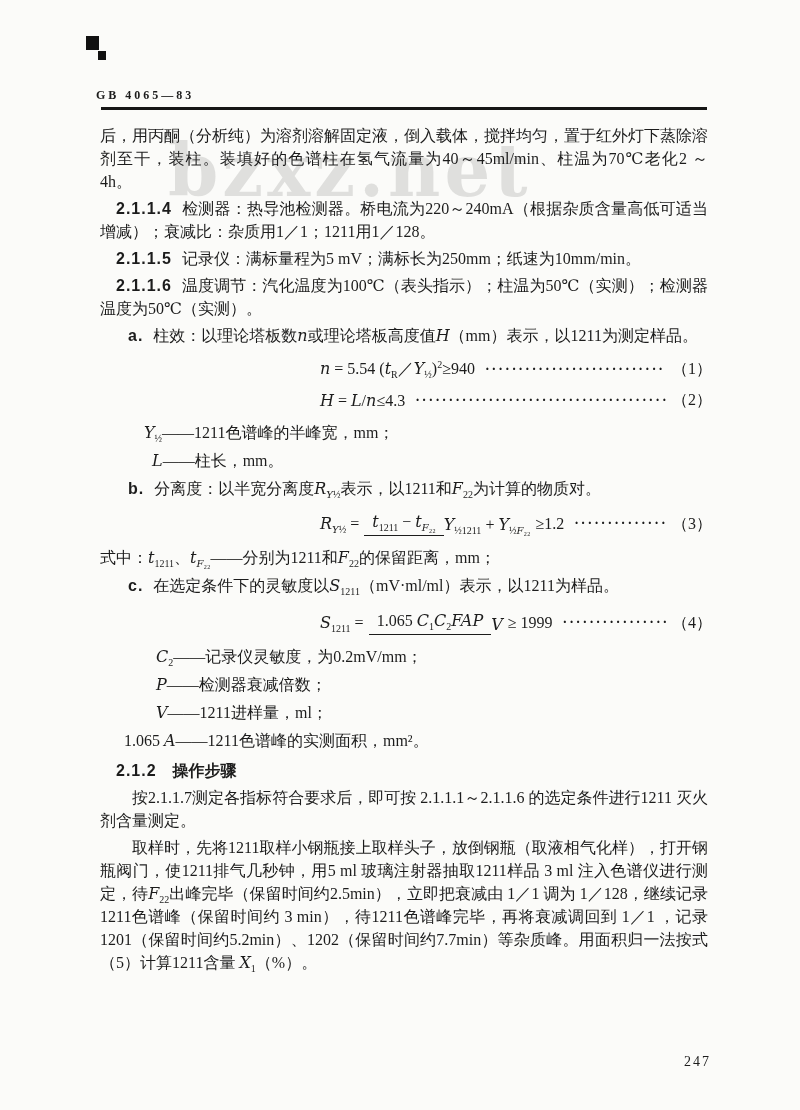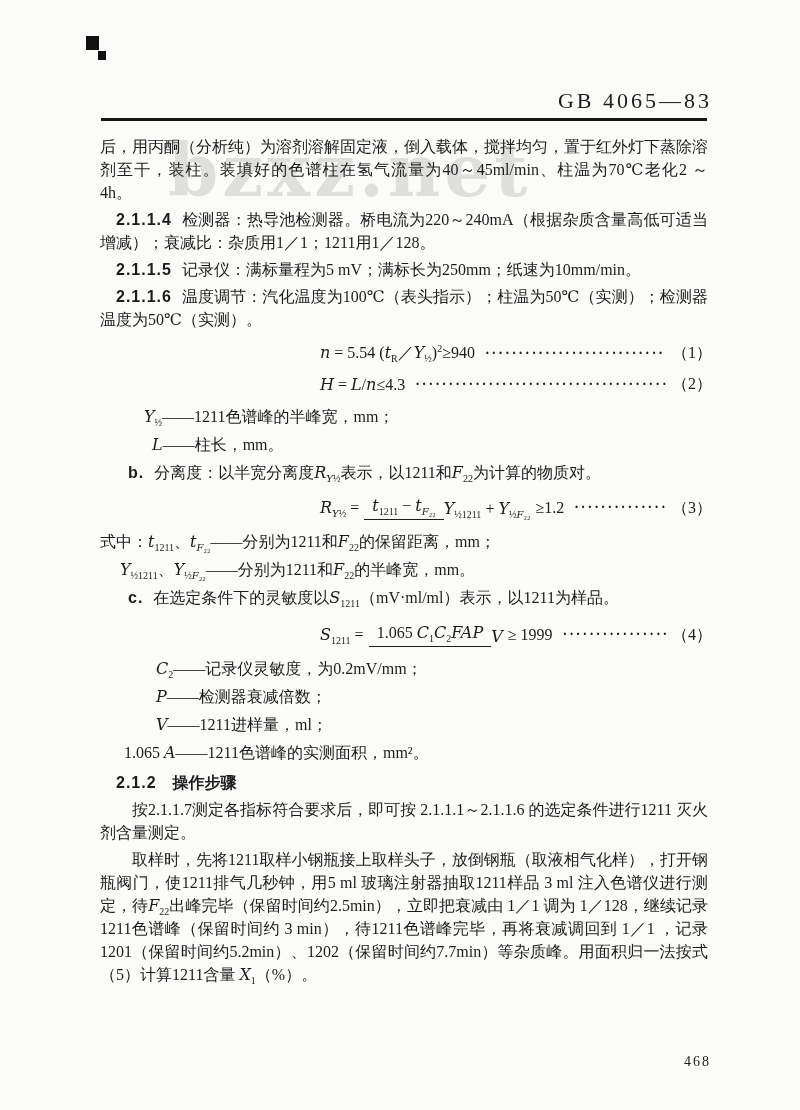--- a/index.html
+++ b/index.html
@@ -24,23 +24,23 @@
     user-select:none;
     text-align:right;
   }
   .scan-mark-1{position:absolute;left:86px;top:36px;width:13px;height:14px;background:#111;z-index:2;}
   .scan-mark-2{position:absolute;left:98px;top:51px;width:8px;height:9px;background:#111;z-index:2;}
   .page{
     position:relative;z-index:1;
     padding:88px 88px 0 96px;
   }
   .std-header{
-    text-align:right;
-    font-weight:normal;
-    font-size:22px;
+    text-align:left;
+    font-weight:bold;
+    font-size:12px;
     letter-spacing:3px;
     margin:0 0 4px 0;
   }
   .rule{
     height:3px;background:#161616;
     margin:4px 5px 14px 5px;
   }
   p,.sec,.def,.item{margin:4px;font-size:16px;line-height:23px;text-align:justify;}
   .sec{text-indent:16px;}
   .p-indent{text-indent:32px;}
@@ -93,20 +93,21 @@
 
   <p>后，用丙酮（分析纯）为溶剂溶解固定液，倒入载体，搅拌均匀，置于红外灯下蒸除溶剂至干，装柱。装填好的色谱柱在氢气流量为40～45ml/min、柱温为70℃老化2 ～ 4h。</p>
 
   <p class="sec"><b class="secnum">2.1.1.4</b><span>检测器：热导池检测器。桥电流为220～240mA（根据杂质含量高低可适当增减）；衰减比：杂质用1／1；1211用1／128。</span></p>
 
   <p class="sec"><b class="secnum">2.1.1.5</b><span>记录仪：满标量程为5 mV；满标长为250mm；纸速为10mm/min。</span></p>
 
   <p class="sec"><b class="secnum">2.1.1.6</b><span>温度调节：汽化温度为100℃（表头指示）；柱温为50℃（实测）；检测器温度为50℃（实测）。</span></p>
 
 
+  <p class="item mt2"><b class="itemlabel">a.</b><span>柱效：以理论塔板数<i class="v">n</i>或理论塔板高度值<i class="v">H</i>（mm）表示，以1211为测定样品。</span></p>
 
   <div class="formula mt12 eq-pair">
     <span class="fbody"><i class="v">n</i> = 5.54 (<i class="v">t</i><sub>R</sub>／<i class="v">Y</i><sub>½</sub>)<sup>2</sup>≥940</span>
     <span class="dots">····················································</span>
     <span class="eqnum">（1）</span>
   </div>
 
   <div class="formula">
     <span class="fbody"><i class="v">H</i> = <i class="v">L</i>/<i class="v">n</i>≤4.3</span>
     <span class="dots">····················································</span>
@@ -123,21 +124,20 @@
     <span class="frac">
       <span class="fn"><i class="v">t</i><sub>1211</sub> − <i class="v">t</i><sub><i class="v">F</i>₂₂</sub></span>
       <span class="fd"><i class="v">Y</i><sub>½1211</sub> + <i class="v">Y</i><sub>½<i class="v">F</i>₂₂</sub></span>
     </span>
     <span class="fbody">≥1.2</span>
     <span class="dots">····················································</span>
     <span class="eqnum">（3）</span>
   </div>
 
   <div class="def mt6">式中：<i class="v">t</i><sub>1211</sub>、<i class="v">t</i><sub><i class="v">F</i>₂₂</sub>——分别为1211和<i class="v">F</i><sub>22</sub>的保留距离，mm；</div>
-  <div class="def i24"><i class="v">Y</i><sub>½1211</sub>、<i class="v">Y</i><sub>½<i class="v">F</i>₂₂</sub>——分别为1211和<i class="v">F</i><sub>22</sub>的半峰宽，mm。</div>
 
   <p class="item mt2"><b class="itemlabel">c.</b><span>在选定条件下的灵敏度以<i class="v">S</i><sub>1211</sub>（mV·ml/ml）表示，以1211为样品。</span></p>
 
   <div class="formula mt14">
     <span class="fbody"><i class="v">S</i><sub>1211</sub> = </span>
     <span class="frac">
       <span class="fn">1.065 <i class="v">C</i><sub>1</sub><i class="v">C</i><sub>2</sub><i class="v">FAP</i></span>
       <span class="fd"><i class="v">V</i></span>
     </span>
     <span class="fbody">≥ 1999</span>
@@ -151,13 +151,13 @@
   <div class="def i28">1.065 <i class="v">A</i>——1211色谱峰的实测面积，mm²。</div>
 
   <p class="sec heading mt6"><b class="secnum">2.1.2</b><span class="title">操作步骤</span></p>
 
   <p class="p-indent">按2.1.1.7测定各指标符合要求后，即可按 2.1.1.1～2.1.1.6 的选定条件进行1211 灭火剂含量测定。</p>
 
   <p class="p-indent">取样时，先将1211取样小钢瓶接上取样头子，放倒钢瓶（取液相气化样），打开钢瓶阀门，使1211排气几秒钟，用5 ml 玻璃注射器抽取1211样品 3 ml 注入色谱仪进行测定，待<i class="v">F</i><sub>22</sub>出峰完毕（保留时间约2.5min），立即把衰减由 1／1 调为 1／128，继续记录1211色谱峰（保留时间约 3 min），待1211色谱峰完毕，再将衰减调回到 1／1 ，记录1201（保留时间约5.2min）、1202（保留时间约7.7min）等杂质峰。用面积归一法按式（5）计算1211含量 <i class="v">X</i><sub>1</sub>（%）。</p>
 
 </div>
 
-<div class="page-number">468</div>
+<div class="page-number">247</div>
 
 </body></html>

